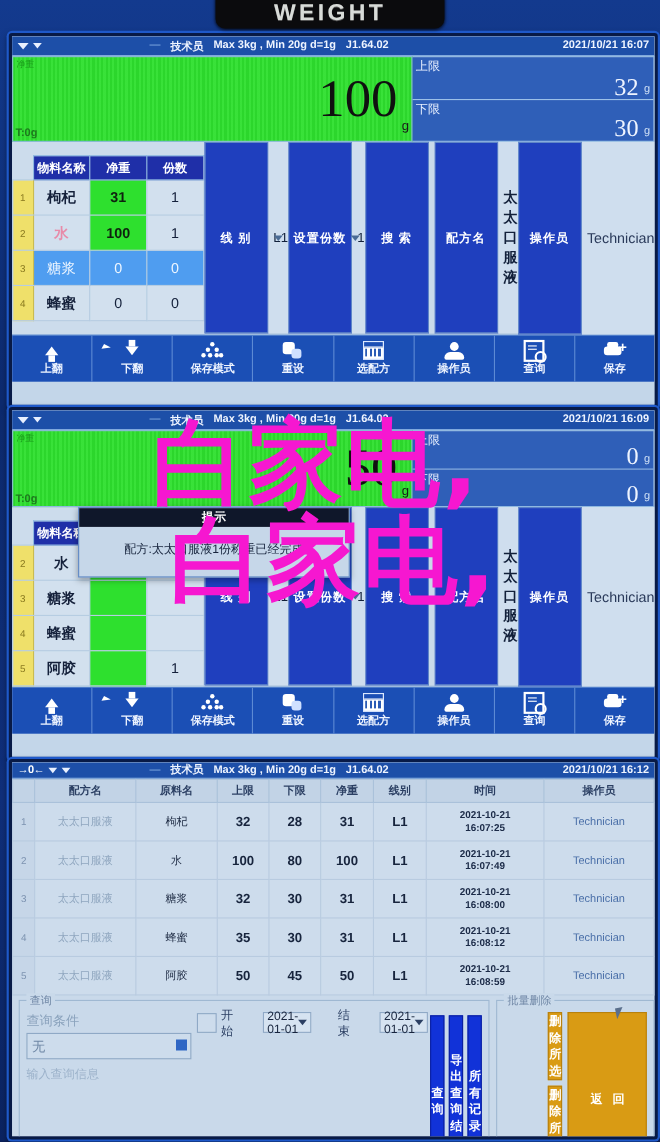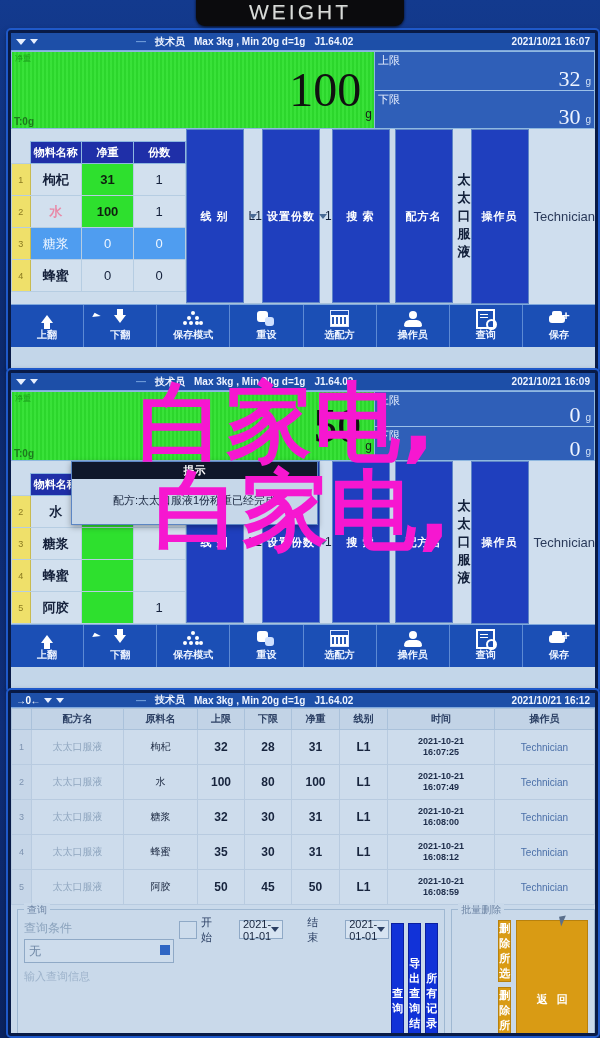--- a/index.html
+++ b/index.html
@@ -30,21 +30,21 @@
 
   
   .weight-badge{
     position:absolute;left:196px;top:-2px;width:208px;height:28px;
     background:#0b0b0d;border-radius:0 0 9px 9px;
     display:flex;align-items:center;justify-content:center;
     z-index:30;
     box-shadow:0 1px 3px rgba(0,0,0,.8);
   }
   .weight-badge span{
-    color:#d8dbd8;font-size:21px;font-weight:normal;letter-spacing:3px;
+    color:#d8dbd8;font-size:21px;font-weight:bold;letter-spacing:3px;
     font-family:"Liberation Sans",sans-serif;
     text-shadow:0 1px 0 #555;
   }
 
   
   .screen{position:absolute;left:0;top:0;right:0;bottom:0;background:#c3d6e9;}
 
   .statusbar{
     height:17px;background:#1d4fa8;
     display:flex;align-items:center;

